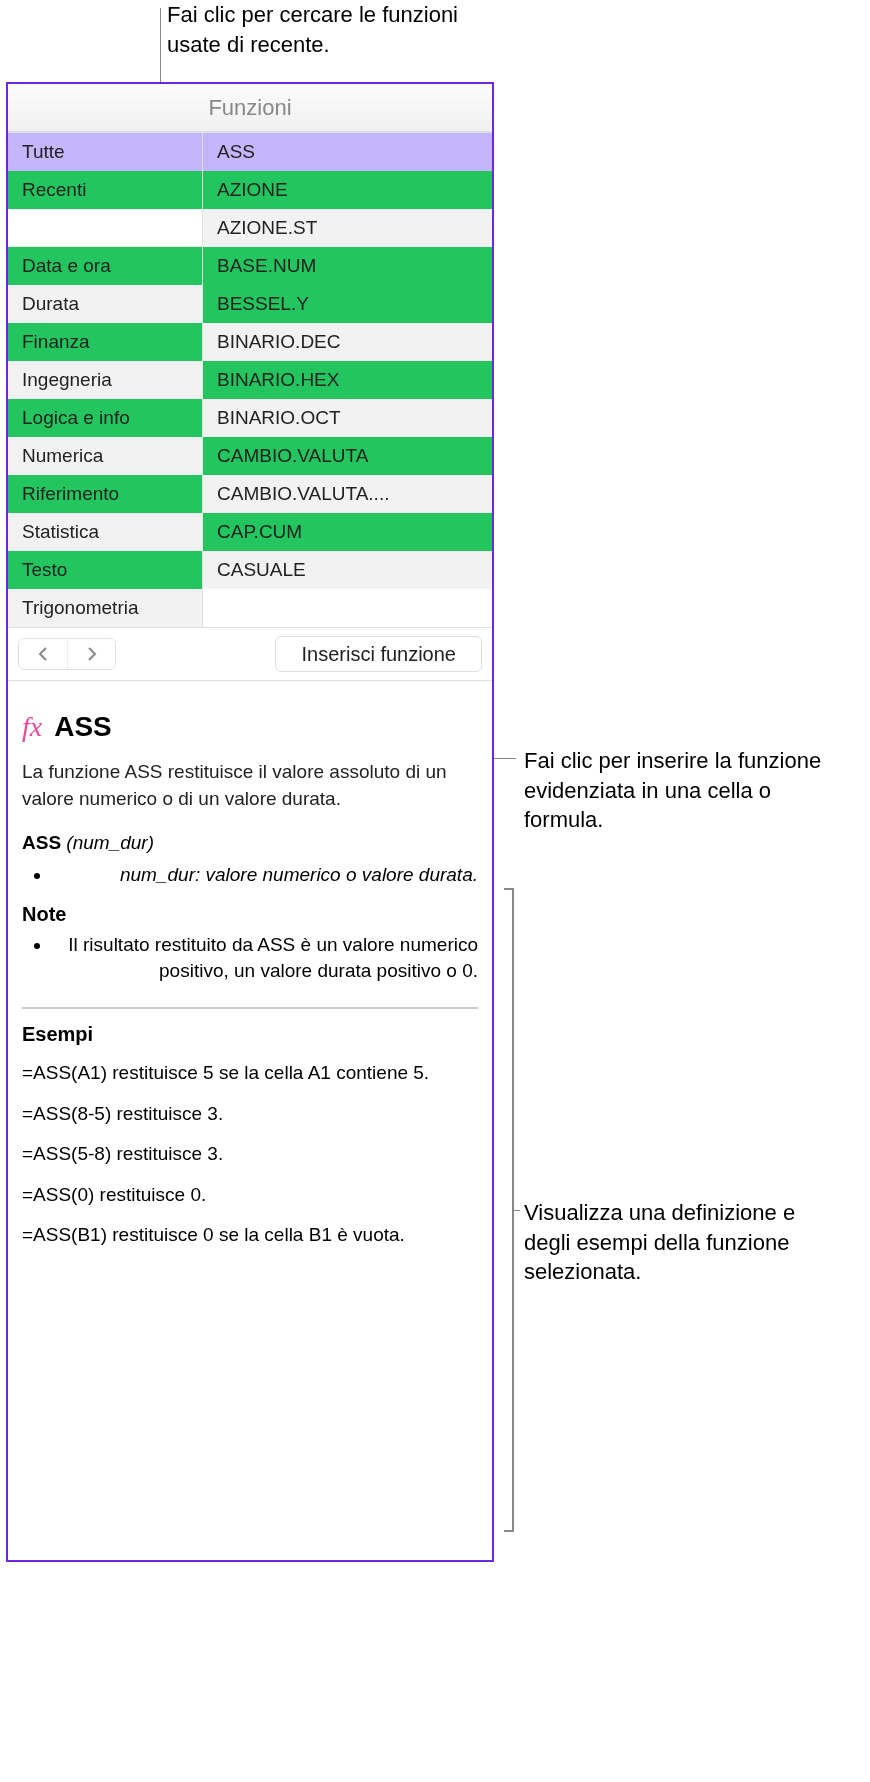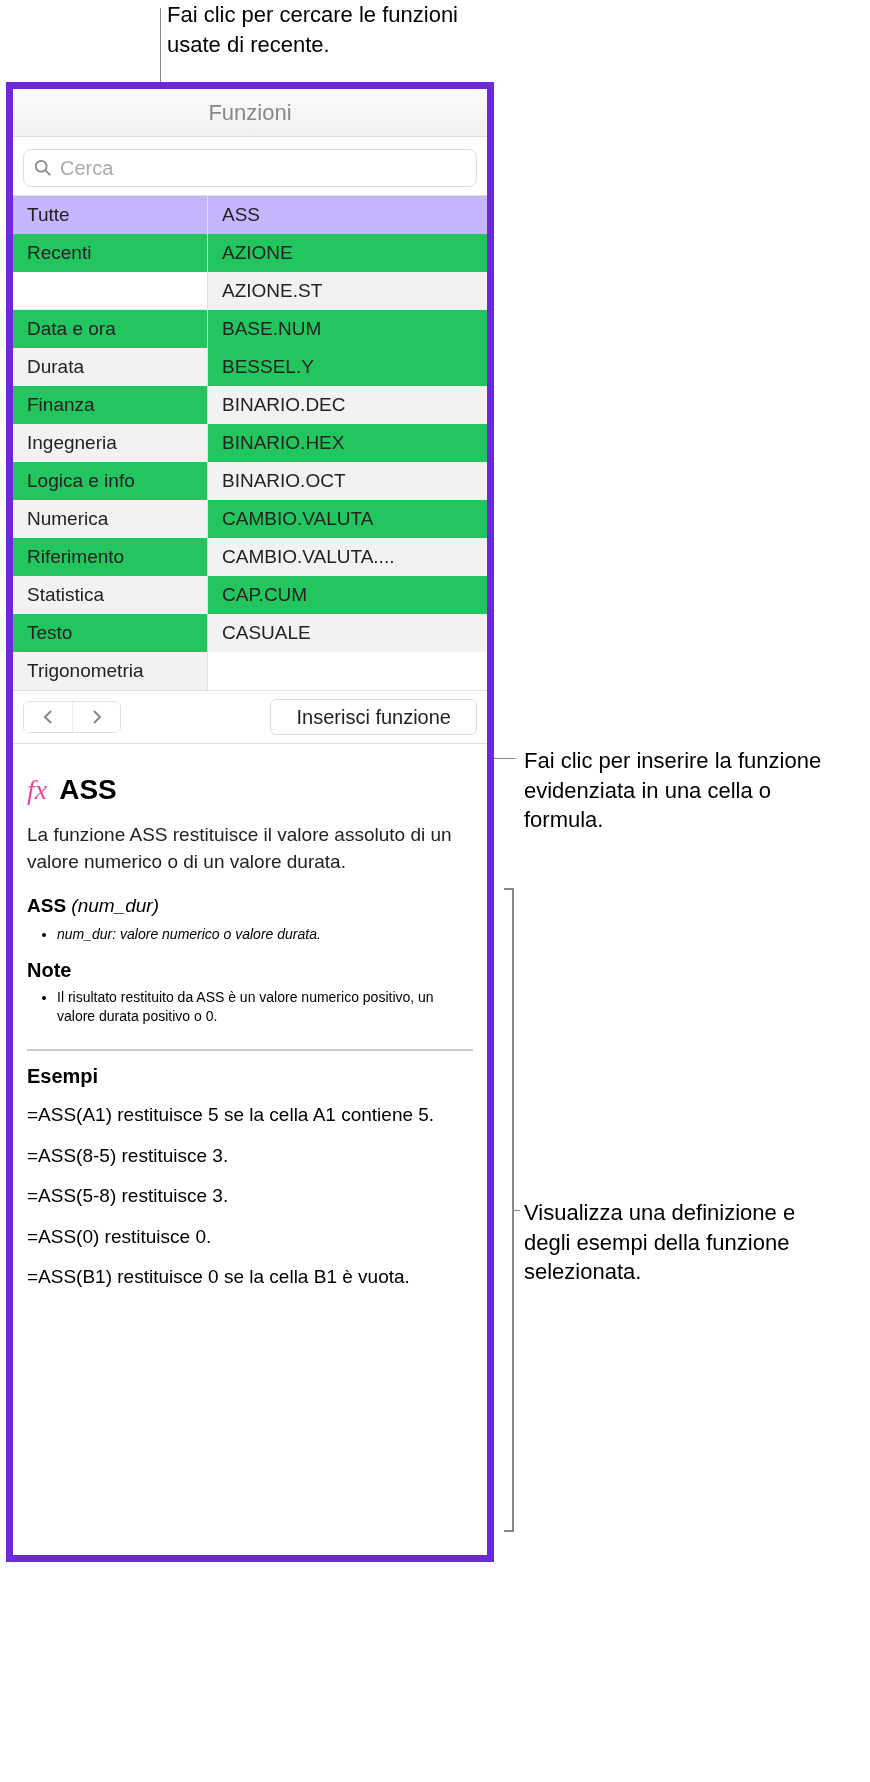--- a/index.html
+++ b/index.html
@@ -20,21 +20,21 @@
       position: absolute;
       background: #888;
     }
     .panel {
       position: absolute;
       left: 6px;
       top: 82px;
       width: 488px;
       height: 1480px;
       background: #fff;
-      border: 7px solid #6d28d9;
+      border: 2px solid #6d28d9;
       display: flex;
       flex-direction: column;
     }
     .panel-header {
       height: 48px;
       display: flex;
       align-items: center;
       justify-content: center;
       color: #888;
       font-size: 22px;
@@ -131,21 +131,21 @@
       padding: 20px 0 16px 0;
     }
     .fx-sym { font-size: 28px; font-style: italic; font-family: Georgia, serif; color:#ec4899;}
     .fn-name { font-size: 28px; font-weight: 700; }
     .fn-desc { font-size: 19px; line-height: 1.4; color:#222; margin-bottom: 20px;}
     .syntax-line { font-size: 19px; margin-bottom:8px;}
     .syntax-line b { font-weight:700;}
     .syntax-line i { font-style: italic;}
     .sub-h { font-size: 20px; font-weight:700; margin: 14px 0 6px 0;}
     ul.bul { list-style: disc; padding-left: 30px; }
-    ul.bul li { font-size: 14px; line-height:1.4; margin-bottom:4px;}
+    ul.bul li { font-size: 19px; line-height:1.4; margin-bottom:4px;text-align:right;}
     ul.bul li.it { font-style: italic;}
     .divider { height:2px; background:#ccc; margin: 22px 0 14px 0;}
     .examples p { font-size: 19px; line-height:1.4; margin: 14px 0;}
     .bracket {
       position: absolute;
       border-right: 2px solid #888;
       border-top: 2px solid #888;
       border-bottom: 2px solid #888;
       width: 10px;
     }
@@ -159,29 +159,20 @@
 <div class="callout" style="left:524px; top:746px; width:320px;">Fai clic per inserire la funzione evidenziata in una cella o formula.</div>
 <div class="callout-line" style="left:472px; top:758px; width:44px; height:1px;"></div>
 
 <div class="bracket" style="left:504px; top:888px; height:644px;"></div>
 <div class="callout-line" style="left:514px; top:1210px; width:6px; height:1px;"></div>
 <div class="callout" style="left:524px; top:1198px; width:320px;">Visualizza una definizione e degli esempi della funzione selezionata.</div>
 
 <div class="panel">
   <div class="panel-header">Funzioni</div>
 
-  <div class="search-wrap">
-    <div class="search-field">
-      <svg class="search-icon" viewBox="0 0 20 20">
-          <circle cx="8" cy="8" r="6" fill="none" stroke="currentColor" stroke-width="2"></circle>
-          <line x1="13" y1="13" x2="18" y2="18" stroke="currentColor" stroke-width="2"></line>
-        </svg>
-      <span>Cerca</span>
-    </div>
-  </div>
 
   <div class="lists">
     <div class="cat-list" id="cat-list">
         <div class="row selected">Tutte</div>
         <div class="row striped-even">Recenti</div>
         <div class="row spacer"></div>
         <div class="row striped-even">Data e ora</div>
         <div class="row striped-odd">Durata</div>
         <div class="row striped-even">Finanza</div>
         <div class="row striped-odd">Ingegneria</div>

